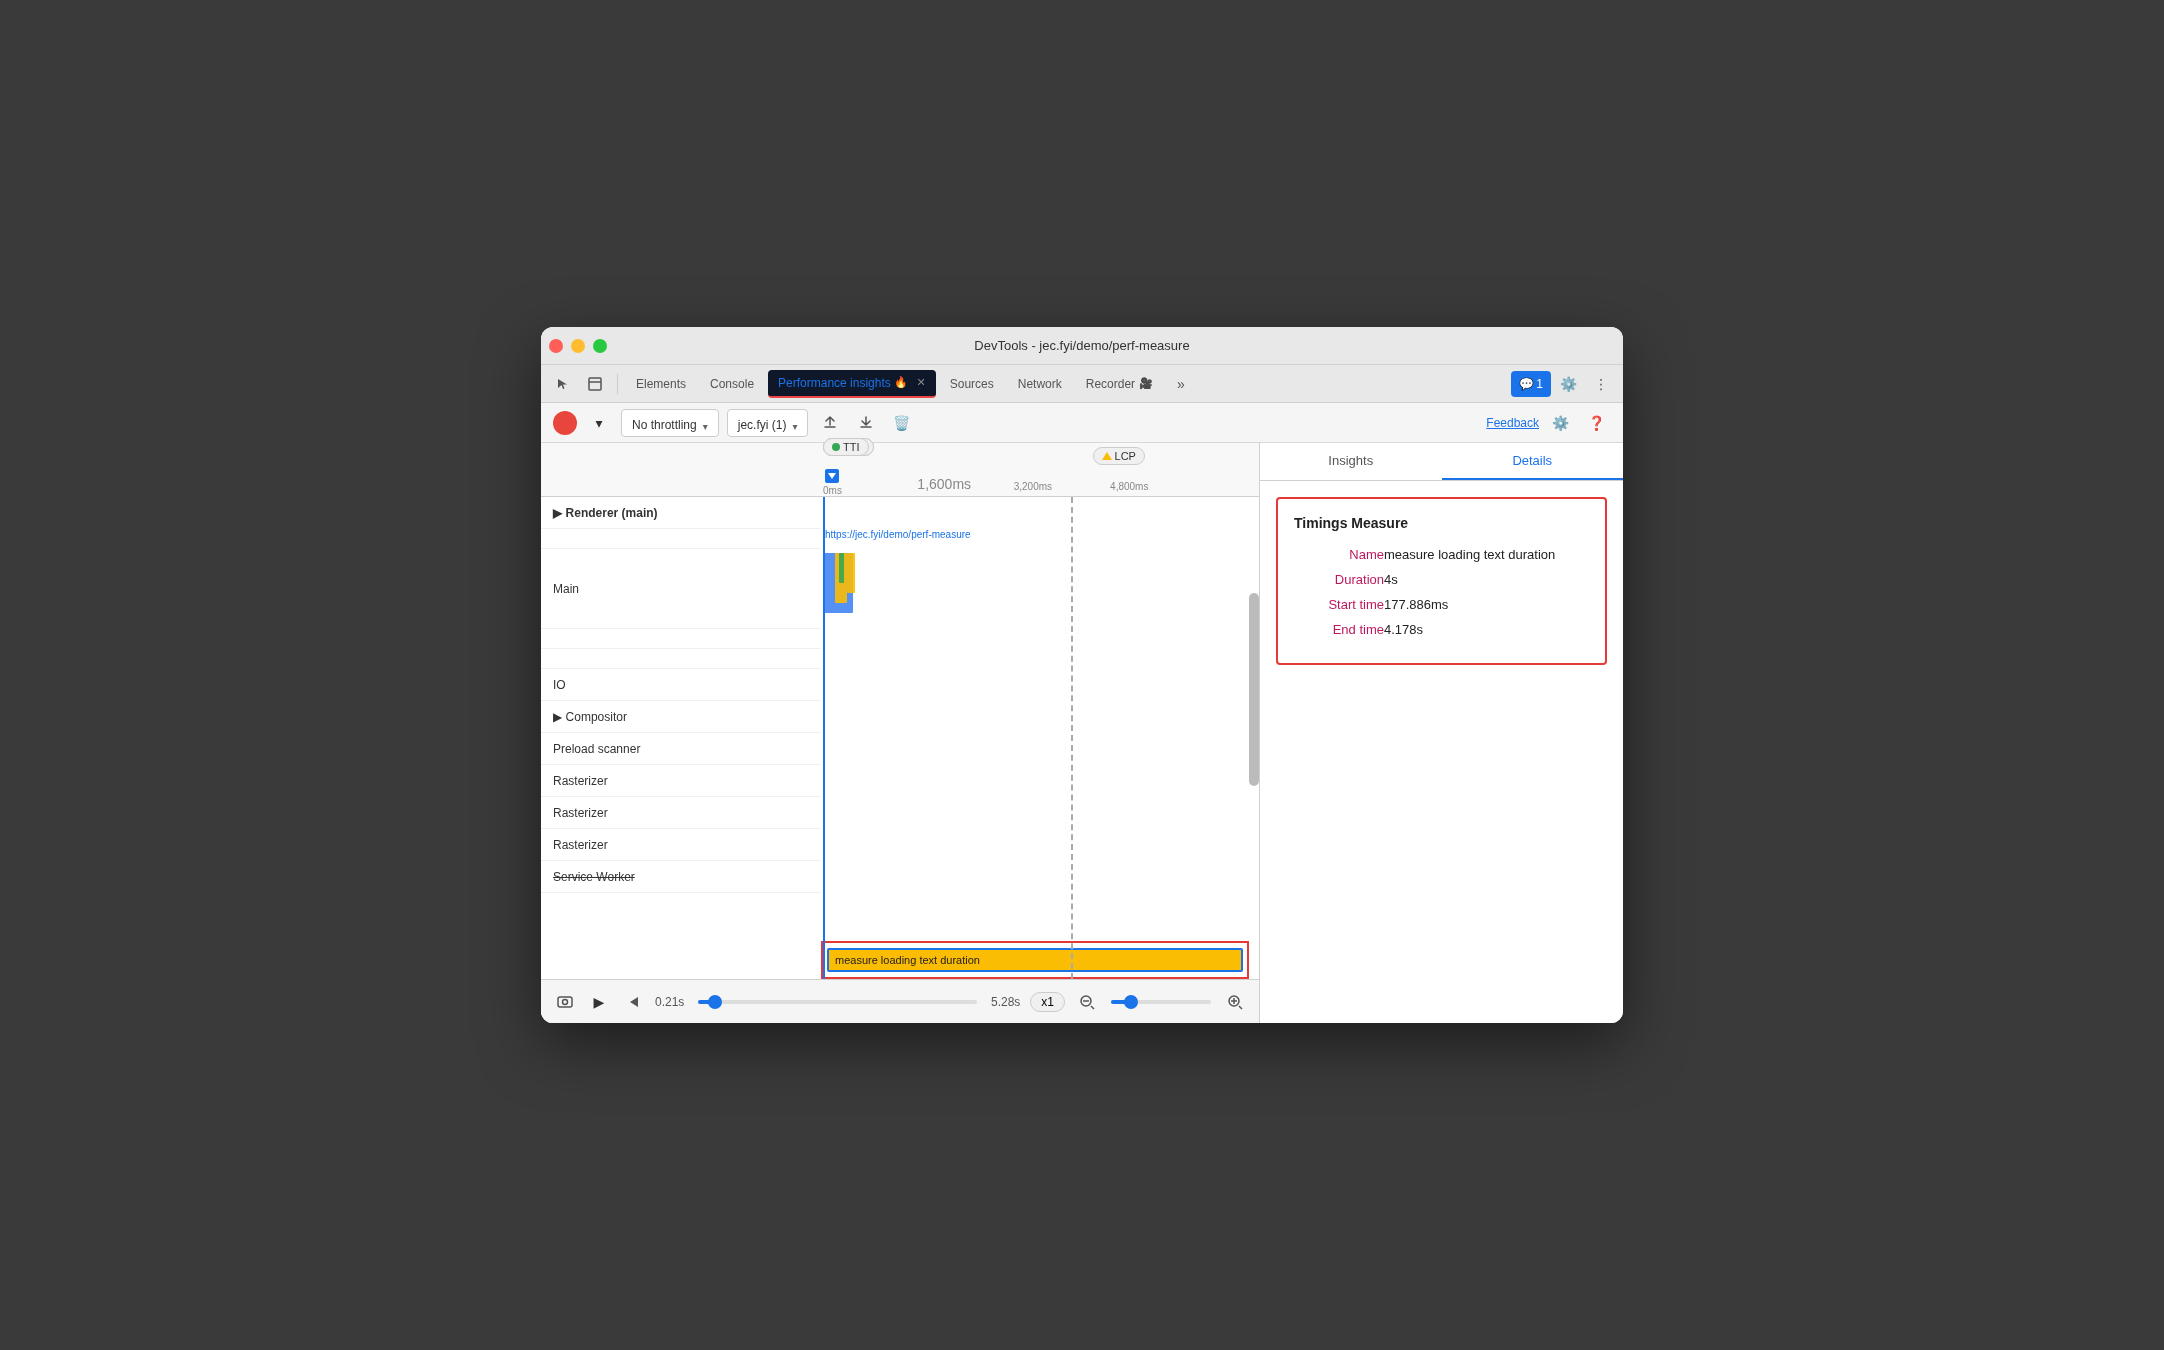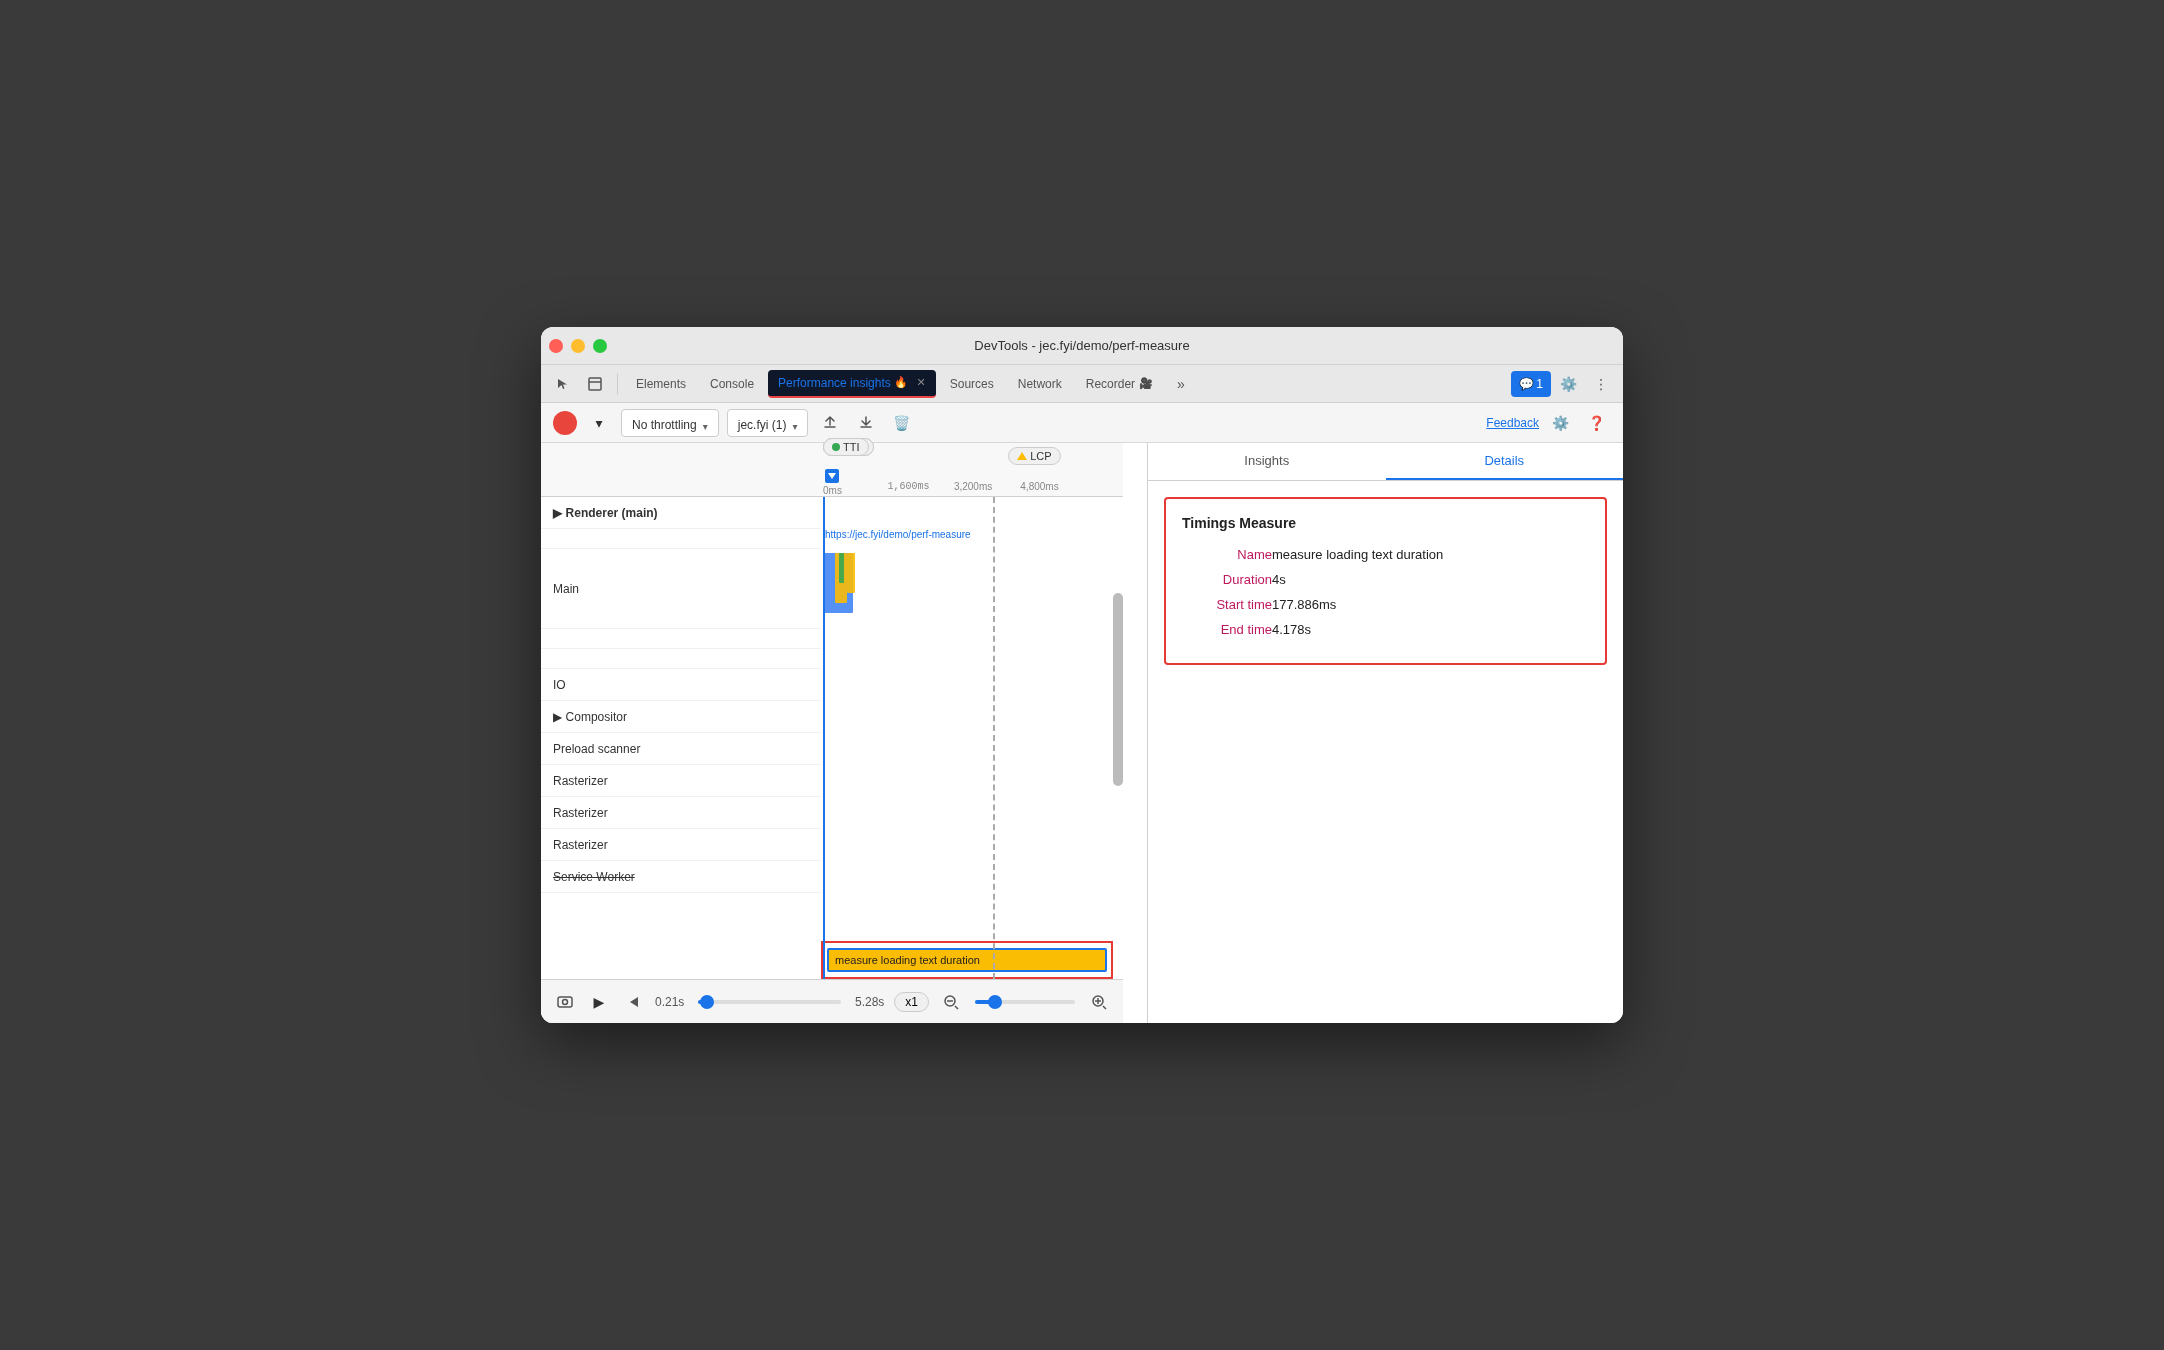--- a/index.html
+++ b/index.html
@@ -164,25 +164,24 @@
       border-radius: 4px;
     }
     
     .main-area {
       display: flex;
       height: 580px;
       background: #fff;
     }
     
     .right-panel {
-      width: 476px;
+      width: 364px;
       border-left: 1px solid #d0d0d0;
       display: flex;
       flex-direction: column;
-      margin-left: 24px;
     }
     .right-panel-tabs {
       display: flex;
       border-bottom: 1px solid #d0d0d0;
     }
     .right-tab {
       flex: 1;
       text-align: center;
       padding: 10px;
       font-size: 13px;
@@ -449,21 +448,21 @@
         <div class="ruler-label-spacer"></div>
         <div class="ruler-ticks" style="position:relative;">
 
           <div style="position:absolute; left:2px; bottom:0; display:flex; flex-direction:column; align-items:center;">
             <div style="width:14px; height:14px; background:#1a73e8; border-radius:2px; margin-bottom:2px; display:flex; align-items:center; justify-content:center;">
               <div style="width:0;height:0;border-left:4px solid transparent;border-right:4px solid transparent;border-top:6px solid white;"></div>
             </div>
             <span style="font-size:10px;color:#888;">0ms</span>
           </div>
           <div style="position:absolute; left:22%; bottom:4px;">
-            <span style="font-size:10px;color:#888;font-family:Liberation Mono, monospace;">1,600ms</span>
+            <span style="font-size:14px;color:#888;">1,600ms</span>
           </div>
           <div style="position:absolute; left:44%; bottom:4px;">
             <span style="font-size:10px;color:#888;">3,200ms</span>
           </div>
           <div style="position:absolute; left:66%; bottom:4px;">
             <span style="font-size:10px;color:#888;">4,800ms</span>
           </div>
 
           <div style="position:absolute; top:4px; left:2px; display:flex; gap:4px; align-items:center;">
             <div class="marker-pill">

